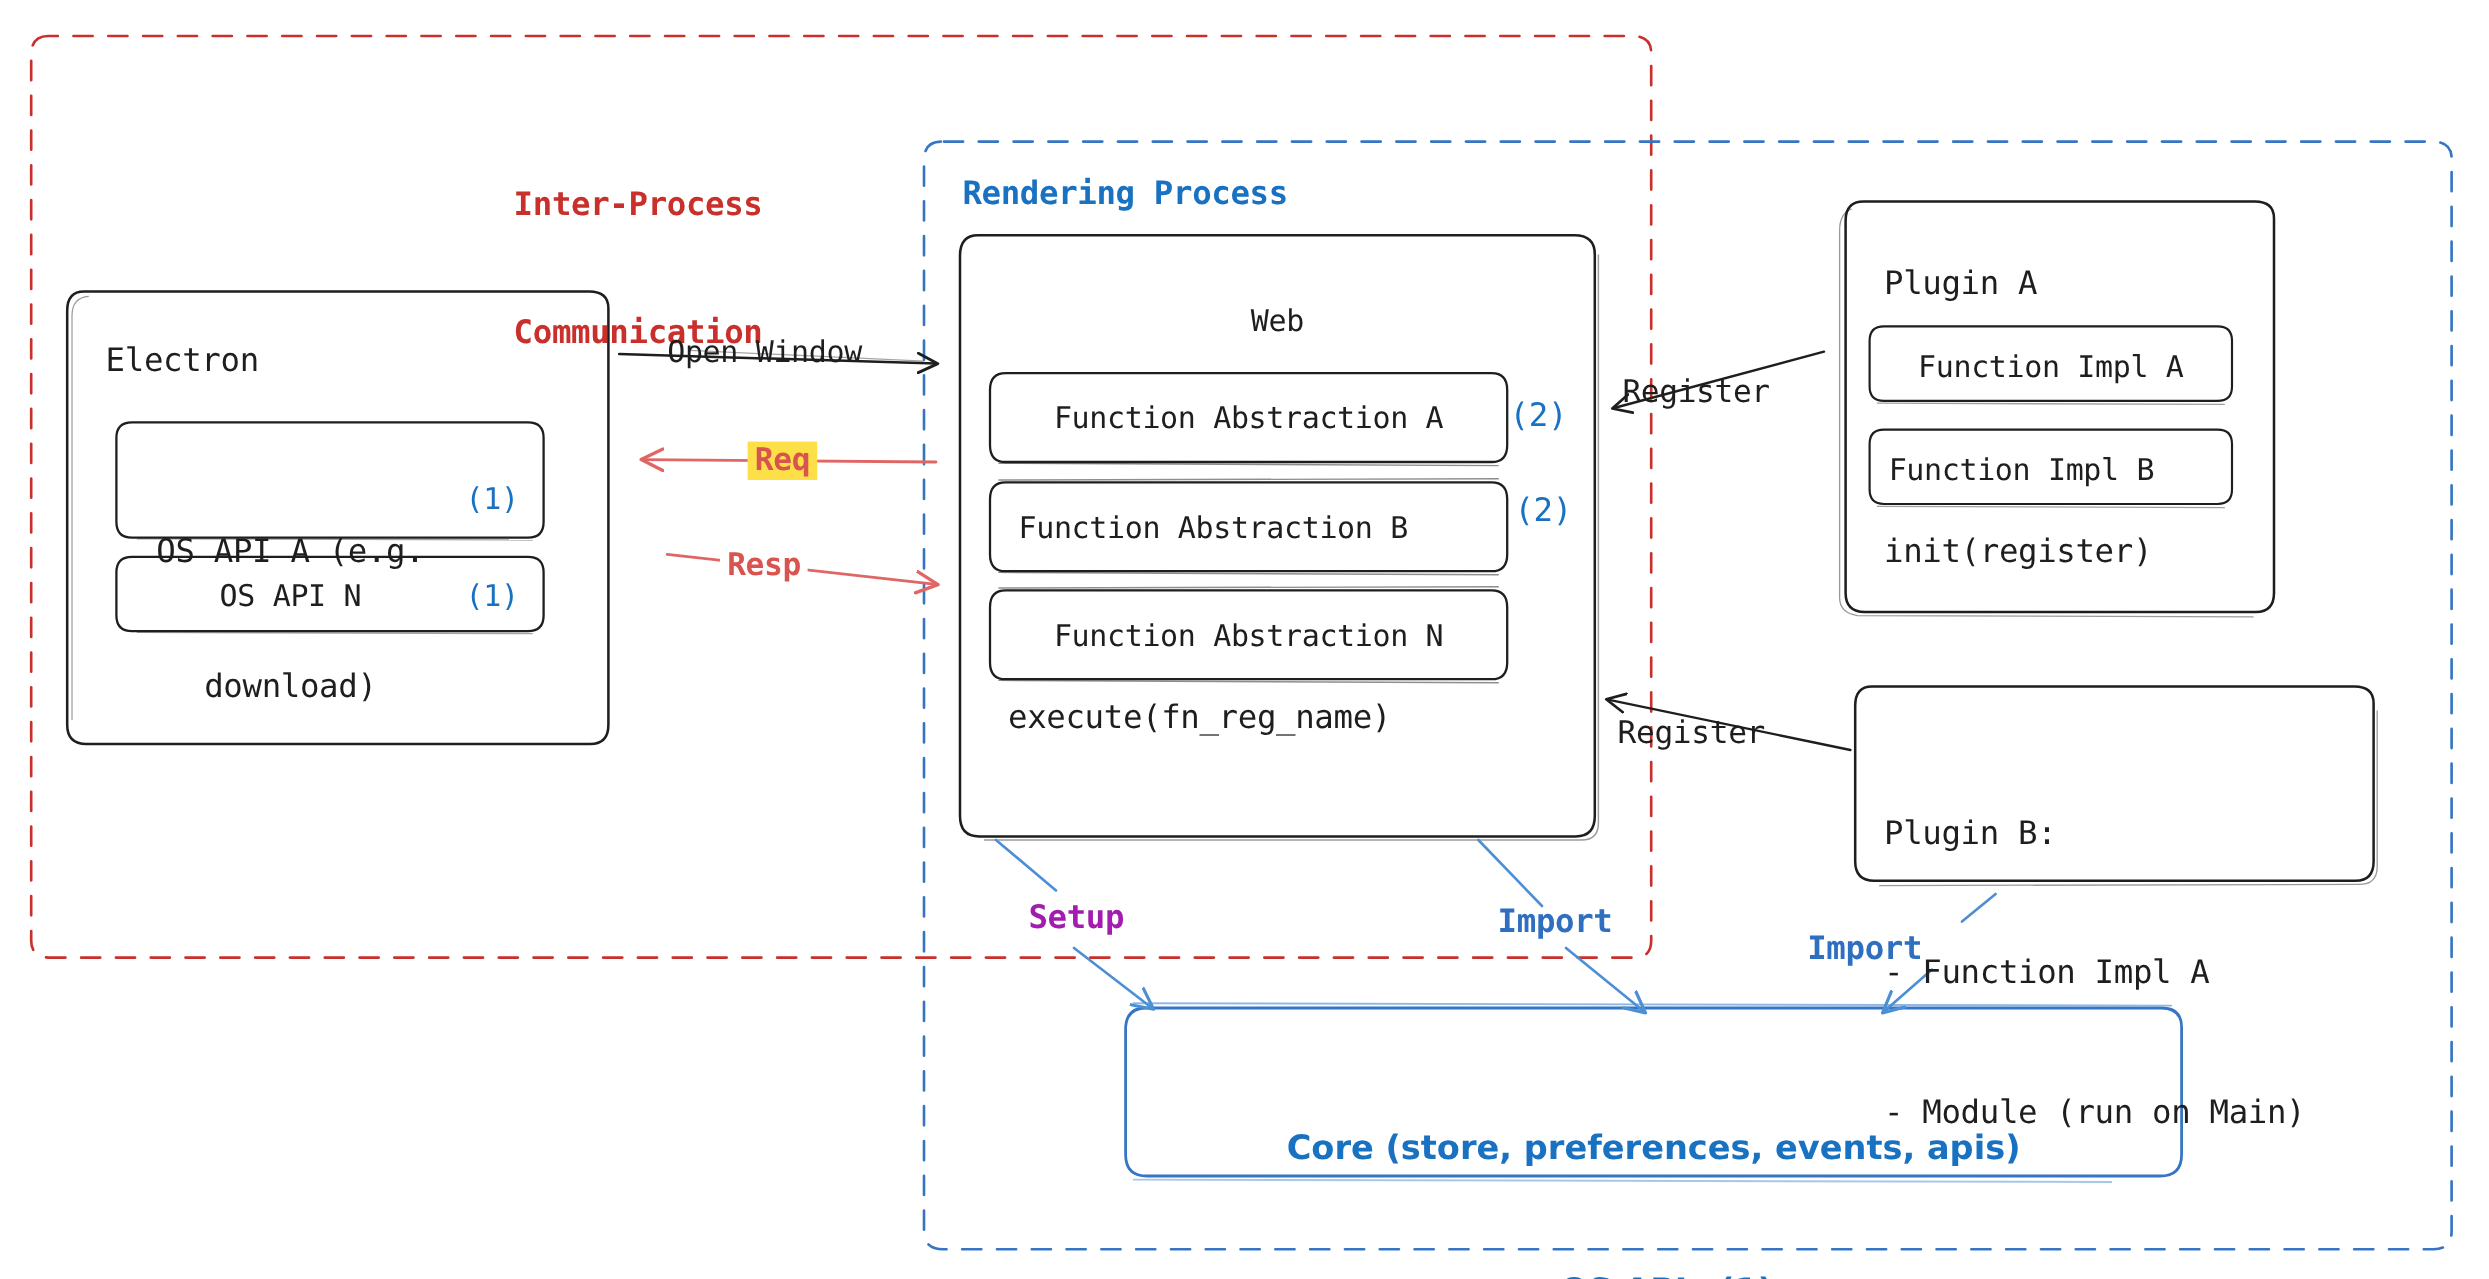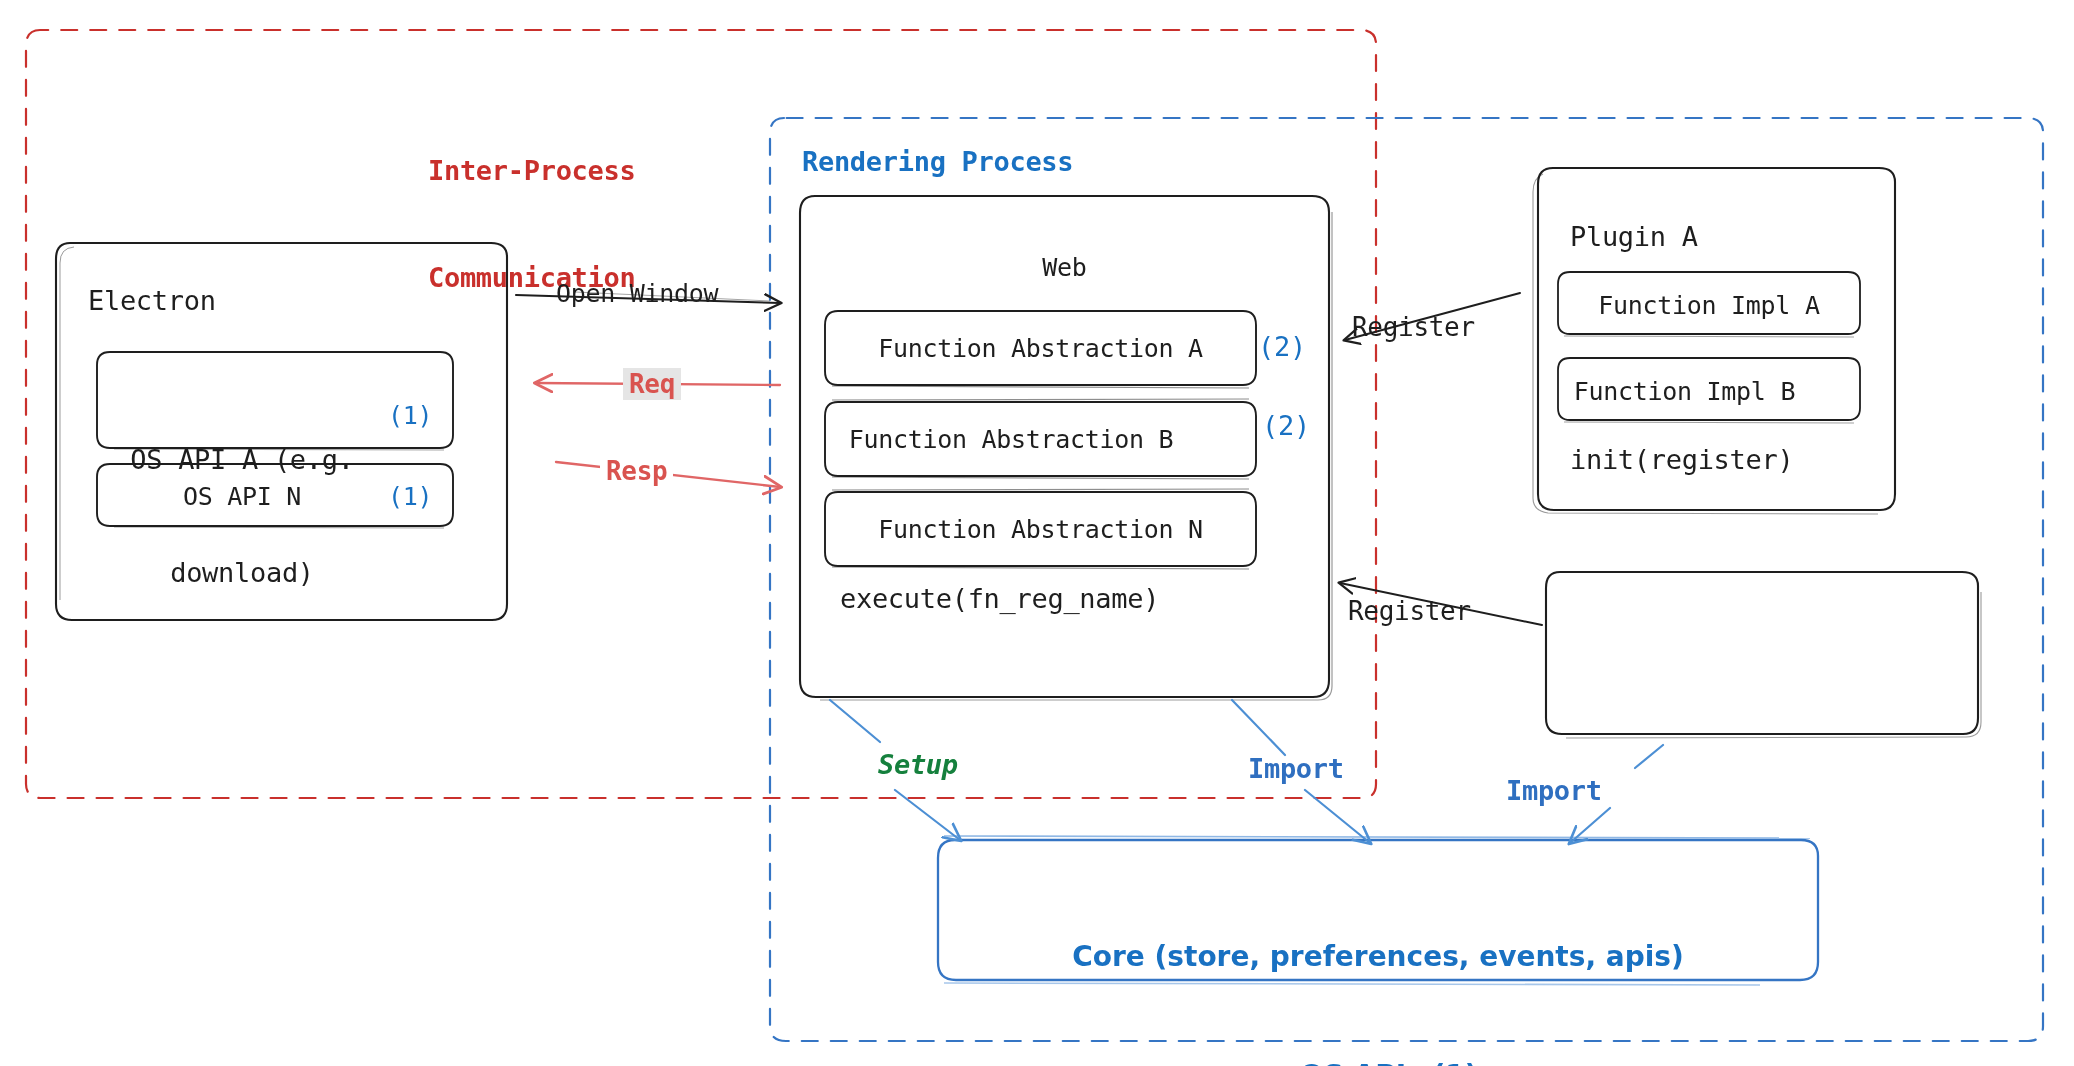--- a/index.html
+++ b/index.html
@@ -174,21 +174,21 @@
     <div>OS API A (e.g.</div>
     <div>download)</div>
   </div>
   <div class="txt blue" style="left:388px; top:400px; font-size:25px;">(1)</div>
 
   <div class="txt center" style="left:97px; top:481px; width:290px; font-size:25px;">OS API N</div>
   <div class="txt blue" style="left:388px; top:481px; font-size:25px;">(1)</div>
 
   <div class="txt" style="left:556px; top:278px; font-size:25px;">Open Window</div>
 
-  <div class="txt" style="left:623px; top:368px; font-size:26px; color:#d9534f; font-weight:700; background:#e5e5e5; padding:0 6px;">Req</div>
+  <div class="txt" style="left:623px; top:368px; font-size:26px; color:#d9534f; font-weight:700; background:#fde047; padding:0 6px;">Req</div>
 
   <div class="txt" style="left:600px; top:455px; font-size:26px; color:#d9534f; font-weight:700; background:#ffffff; padding:0 6px;">Resp</div>
 
   <div class="txt center" style="left:800px; top:252px; width:529px; font-size:25px;">Web</div>
 
   <div class="txt center" style="left:825px; top:333px; width:431px; font-size:25px;">Function Abstraction A</div>
   <div class="txt blue" style="left:1258px; top:330px; font-size:27px;">(2)</div>
 
   <div class="txt center" style="left:825px; top:424px; width:372px; font-size:25px;">Function Abstraction B</div>
   <div class="txt blue" style="left:1262px; top:409px; font-size:27px;">(2)</div>
@@ -198,22 +198,27 @@
   <div class="txt" style="left:840px; top:582px; font-size:27px;">execute(fn_reg_name)</div>
 
   <div class="txt" style="left:1352px; top:311px; font-size:26px;">Register</div>
   <div class="txt" style="left:1348px; top:595px; font-size:26px;">Register</div>
 
   <div class="txt" style="left:1570px; top:220px; font-size:27px;">Plugin A</div>
   <div class="txt center" style="left:1558px; top:290px; width:302px; font-size:25px;">Function Impl A</div>
   <div class="txt center" style="left:1558px; top:376px; width:253px; font-size:25px;">Function Impl B</div>
   <div class="txt" style="left:1570px; top:443px; font-size:27px;">init(register)</div>
 
-
-  <div class="txt" style="left:878px; top:748px; font-size:27px; color:#15803d; font-weight:700;font-style:italic;">Setup</div>
+  <div class="txt" style="left:1570px; top:598px; font-size:27px; line-height:1.44;">
+    <div>Plugin B:</div>
+    <div>- Function Impl A</div>
+    <div>- Module (run on Main)</div>
+  </div>
+
+  <div class="txt" style="left:857px; top:748px; font-size:27px; color:#a21caf; font-weight:700;">Setup</div>
   <div class="txt" style="left:1248px; top:752px; font-size:27px; color:#2f6fc0; font-weight:700;">Import</div>
   <div class="txt" style="left:1506px; top:774px; font-size:27px; color:#2f6fc0; font-weight:700;">Import</div>
 
   <div class="txt core-text center" style="left:938px; top:857px; width:880px; font-size:28px; line-height:1.42;">
     <div>Core (store, preferences, events, apis)</div>
     <div>- OS APIs (1)</div>
     
   </div>
 
 </div>

